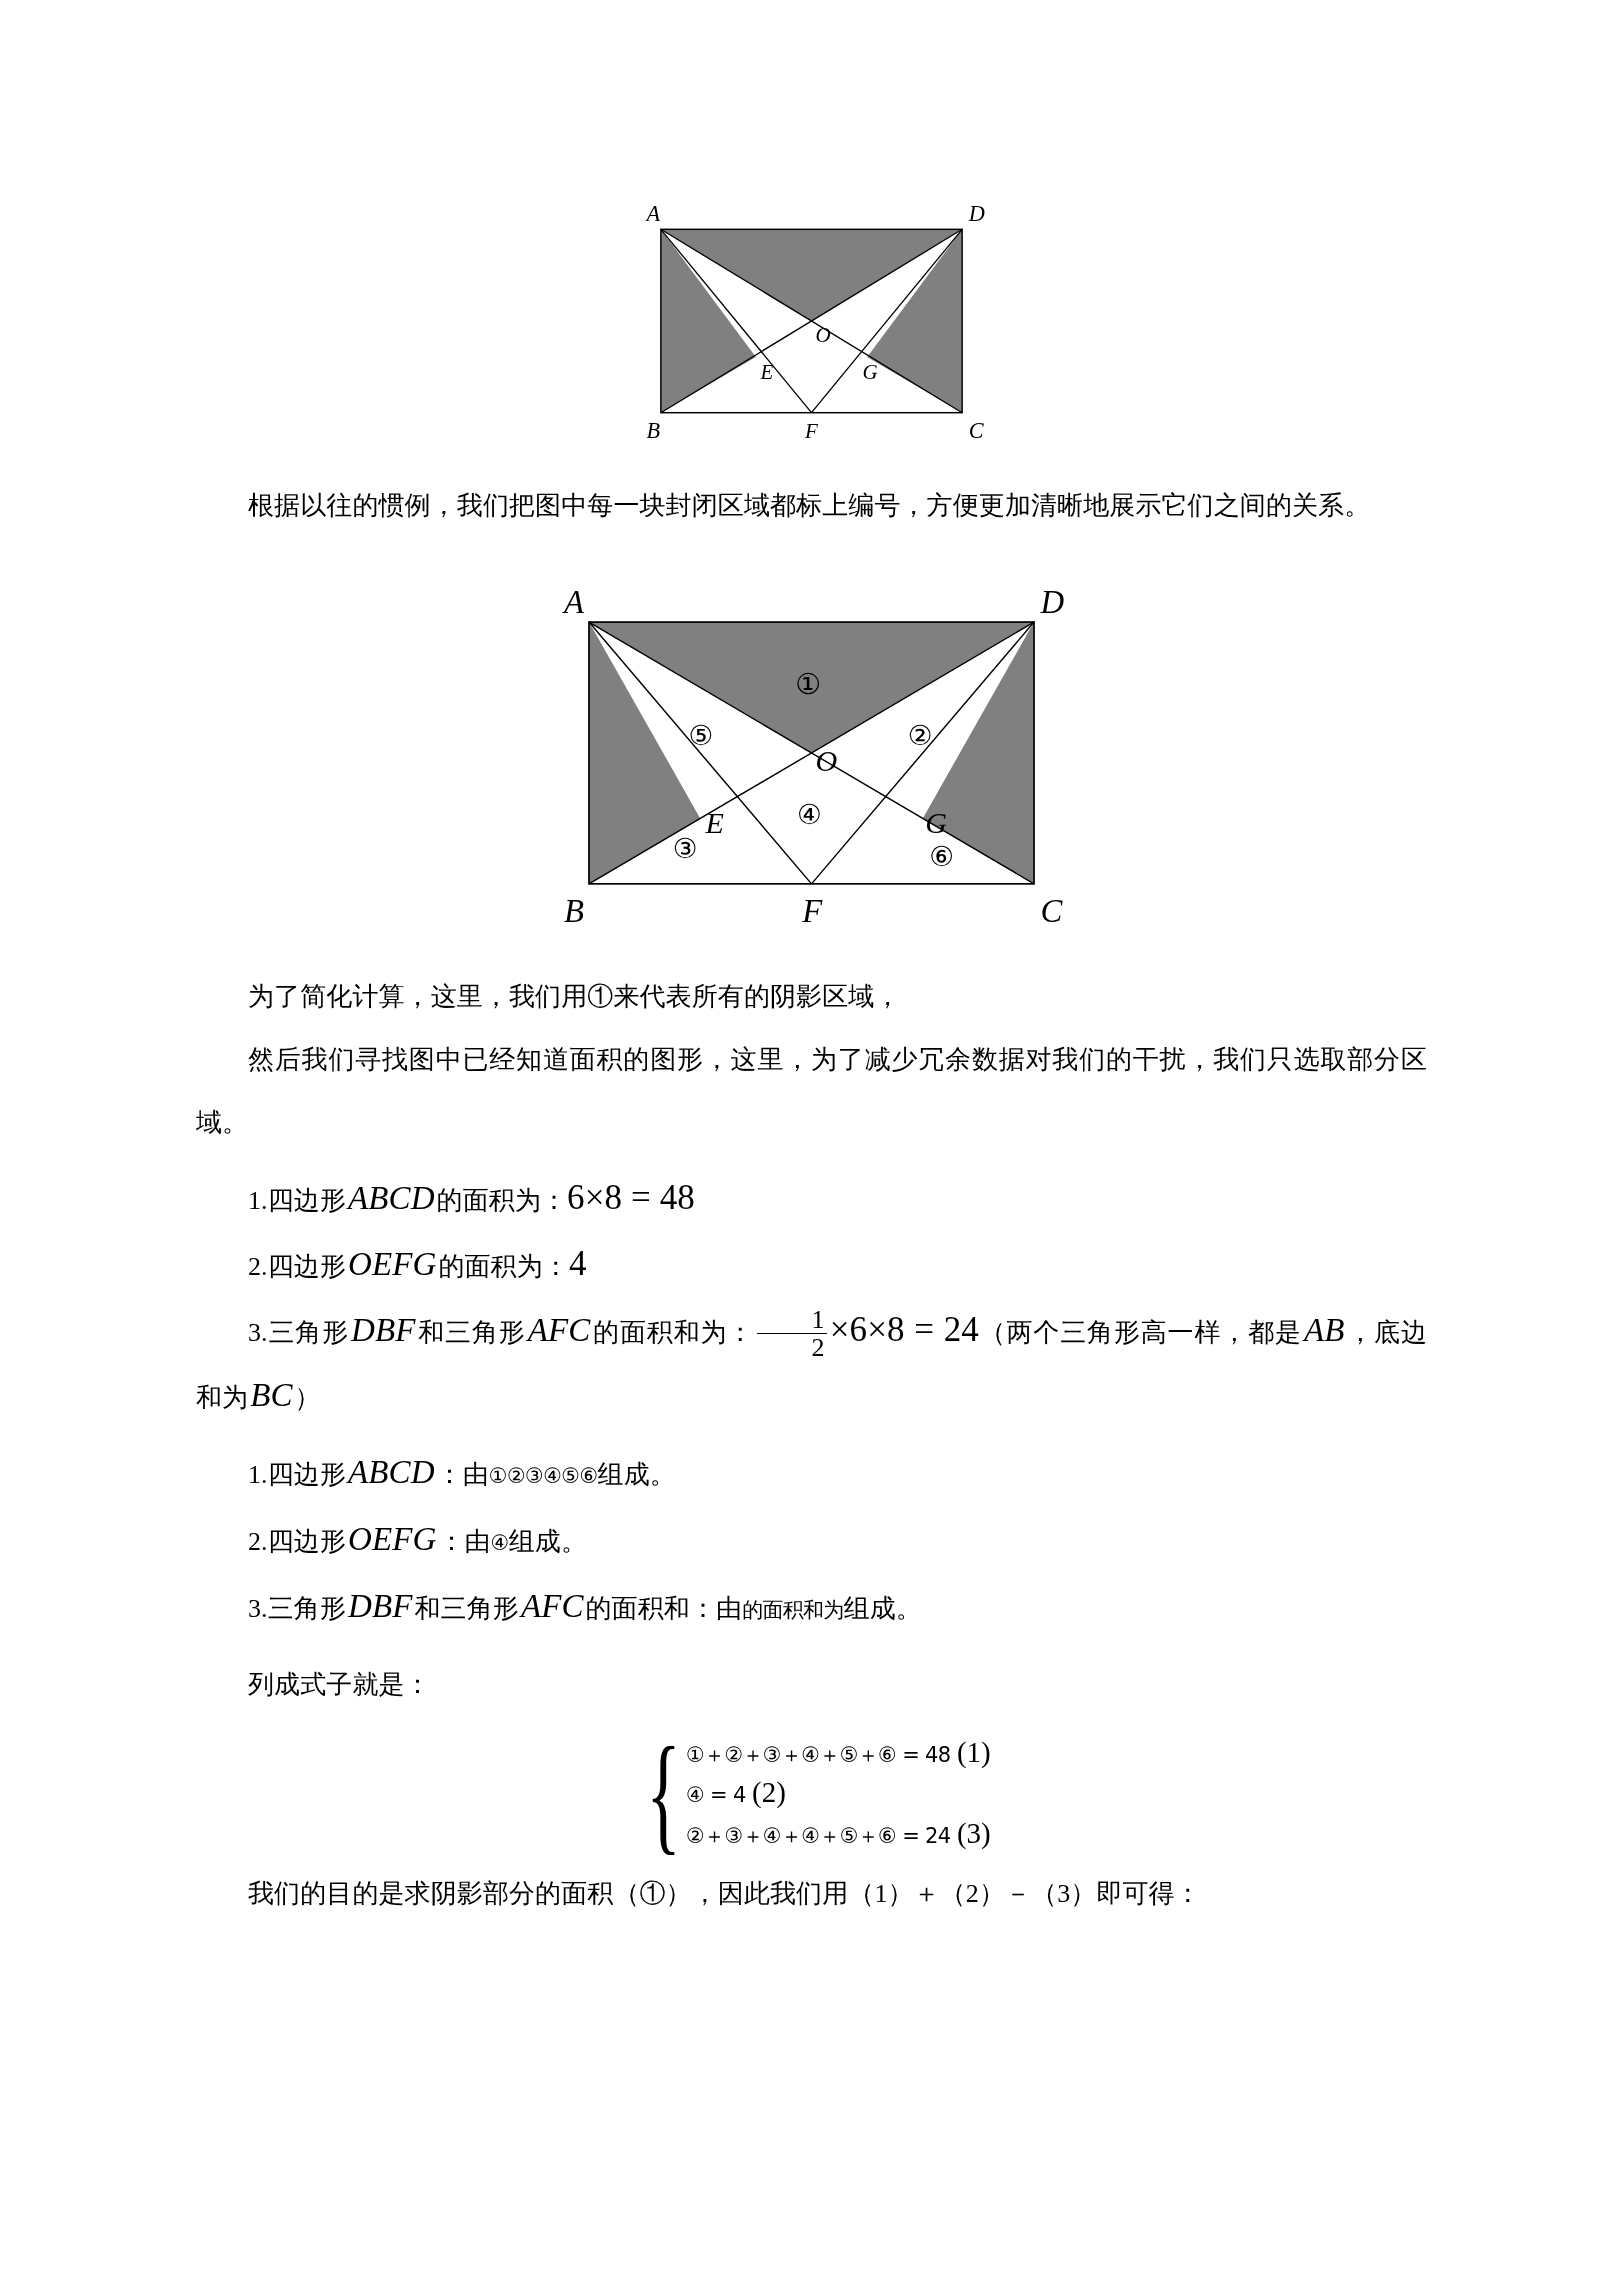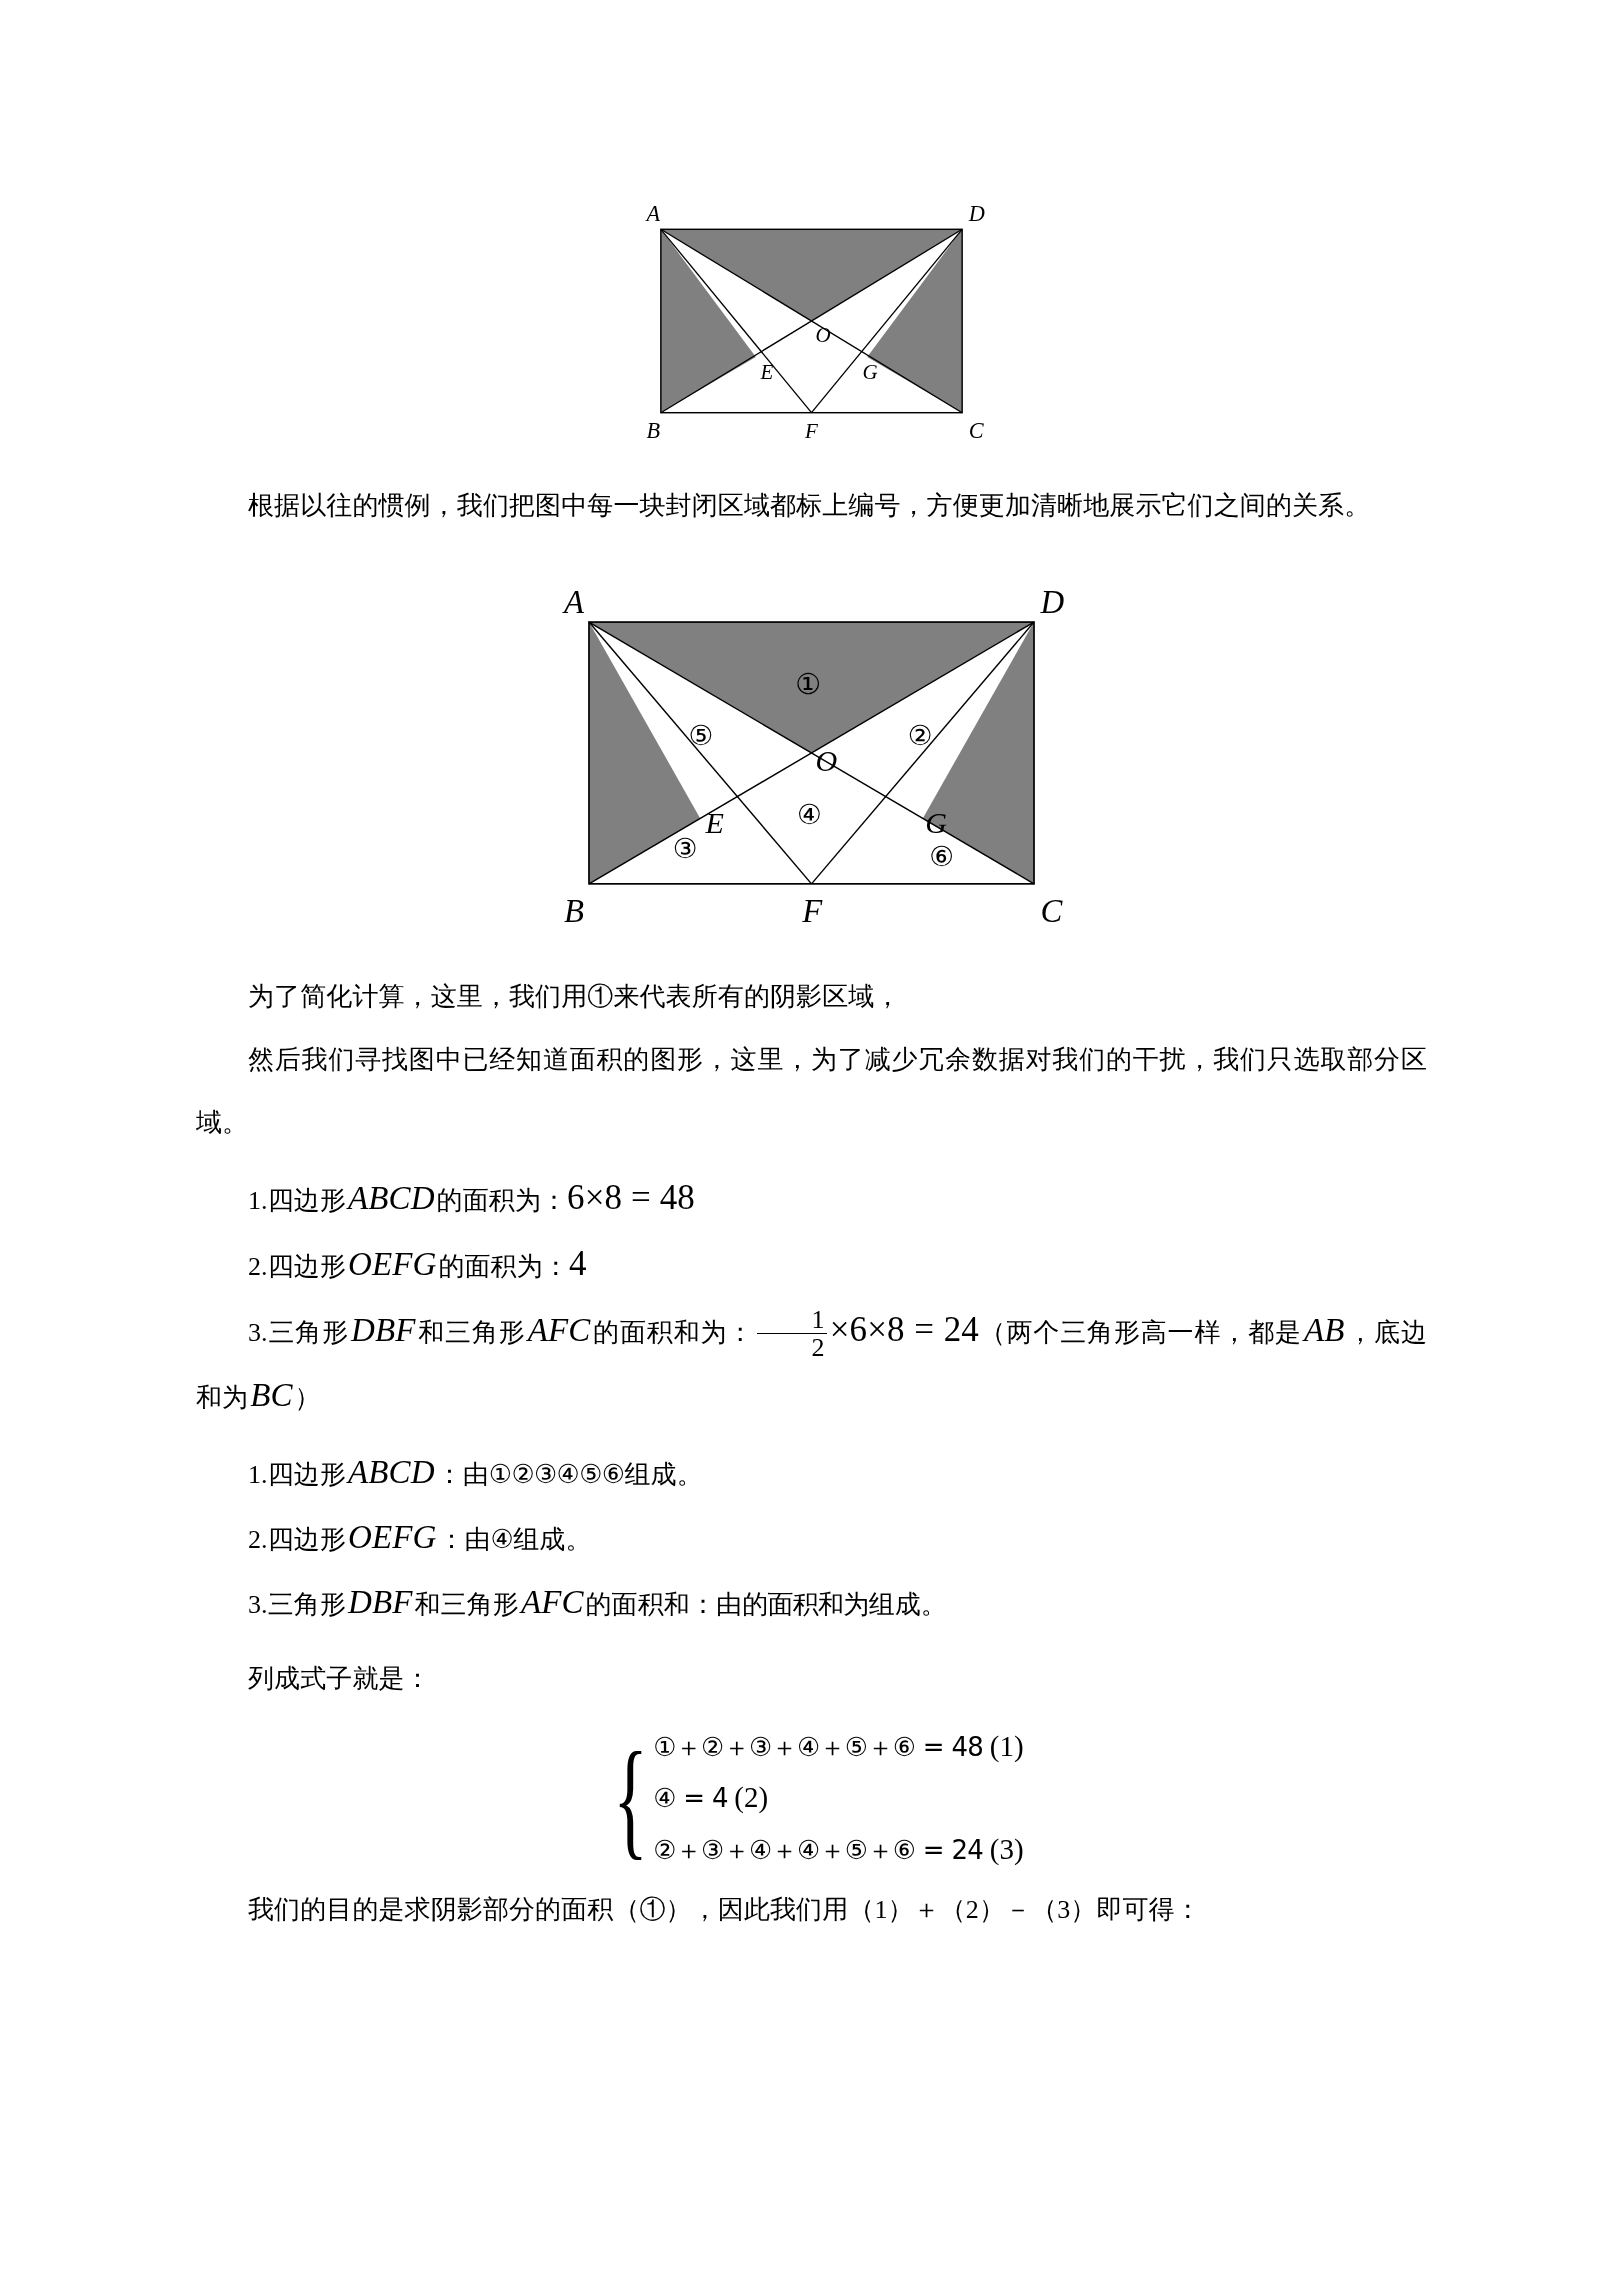--- a/index.html
+++ b/index.html
@@ -56,21 +56,21 @@
     font-style: italic;
     font-size: 33px;
     padding: 0 2px;
   }
   .mn {
     font-family: "Liberation Serif", "DejaVu Serif", serif;
     font-size: 35px;
   }
   .circnum {
     font-family: "DejaVu Sans", sans-serif;
-    font-size: 26px;
+    font-size: 21px;
     letter-spacing: -0.7px;
     margin-top: 23px;
   }
 
   
   .frac {
     display: inline-block;
     vertical-align: middle;
     text-align: center;
     font-size: 26px;
@@ -99,21 +99,21 @@
     font-weight: 300;
     transform: scaleX(0.55);
     transform-origin: center;
     margin-right: -9.2px;
     display: flex;
     align-items: center;
   }
   .eqlines {
     display: flex;
     flex-direction: column;
-    gap: 18px;
+    gap: 7px;
   }
   .eqline {
     font-size: 27.5px;
     white-space: nowrap;
     line-height: 1.15;
   }
   .eqtag { padding-left: 6.5px; font-size: 29px; }
 
   
   .lbl {

